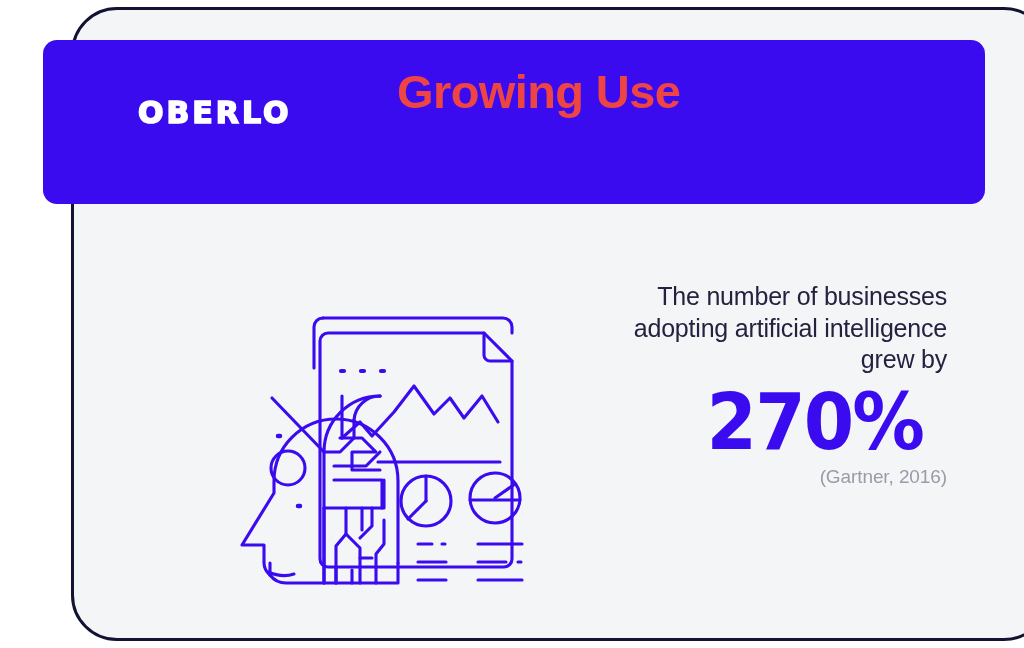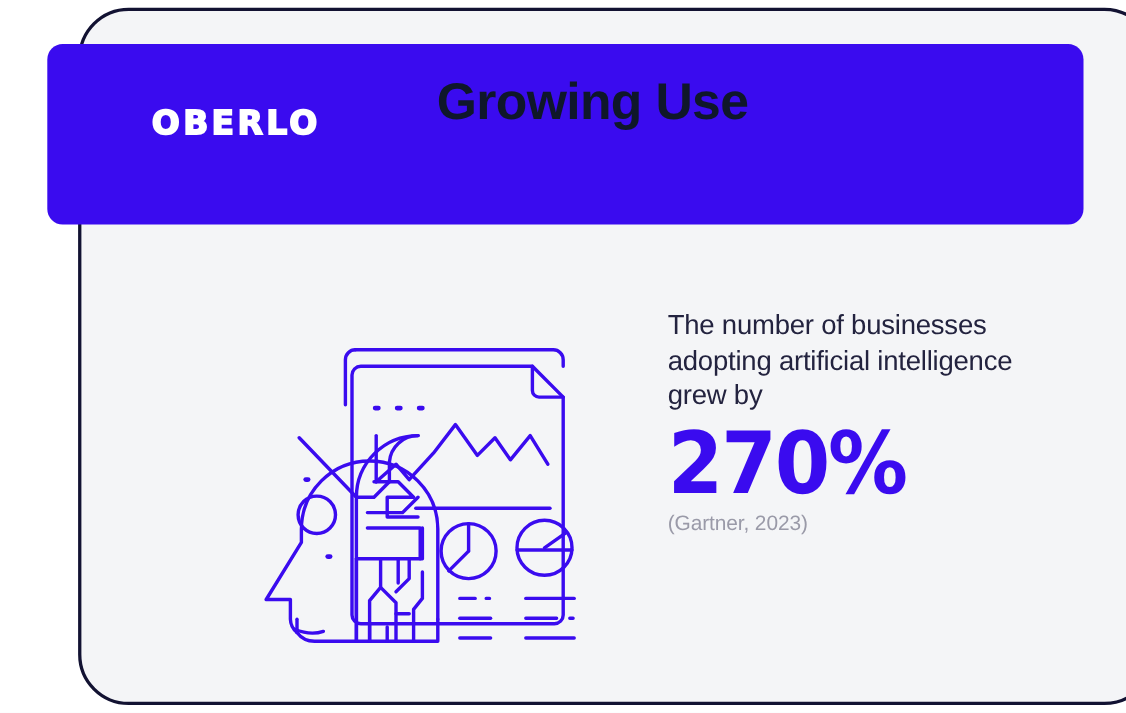--- a/index.html
+++ b/index.html
@@ -55,21 +55,21 @@
     letter-spacing: 3px;
     color: #ffffff;
     line-height: 1;
     -webkit-text-stroke: 1.6px #ffffff;
   }
 
   .title-block {
     position: absolute;
     left: 357px;
     top: 64px;
-    color: #0f172a;
+    color: #ef4444;
   }
   .title-line1 {
     font-family: "Liberation Sans", sans-serif;
     font-weight: 700;
     font-size: 47px;
     line-height: 56px;
     letter-spacing: -0.6px;
     white-space: nowrap;
   }
   .title-line2 {
@@ -89,20 +89,21 @@
     width: 320px;
     height: 330px;
   }
 
   
   .content {
     position: absolute;
     left: 567px;
     top: 281px;
     width: 340px;
+    text-align: right;
   }
   .lead {
     font-family: "Liberation Sans", sans-serif;
     font-size: 25px;
     line-height: 31.5px;
     color: #23233f;
     letter-spacing: -0.2px;
   }
   .stat {
     font-family: "DejaVu Sans", sans-serif;
@@ -210,16 +211,16 @@
         <path d="M106 300 v15"></path>
         <path d="M122 302 v13"></path>
         <path d="M130 290 h12"></path>
       </g>
     </svg>
   </div>
 
   <div class="content">
     <div class="lead">The number of businesses adopting artificial intelligence grew by</div>
     <div class="stat">270%</div>
-    <div class="source">(Gartner, 2023)</div>
+    <div class="source">(Gartner, 2016)</div>
   </div>
 
 </div>
 
 </body></html>

